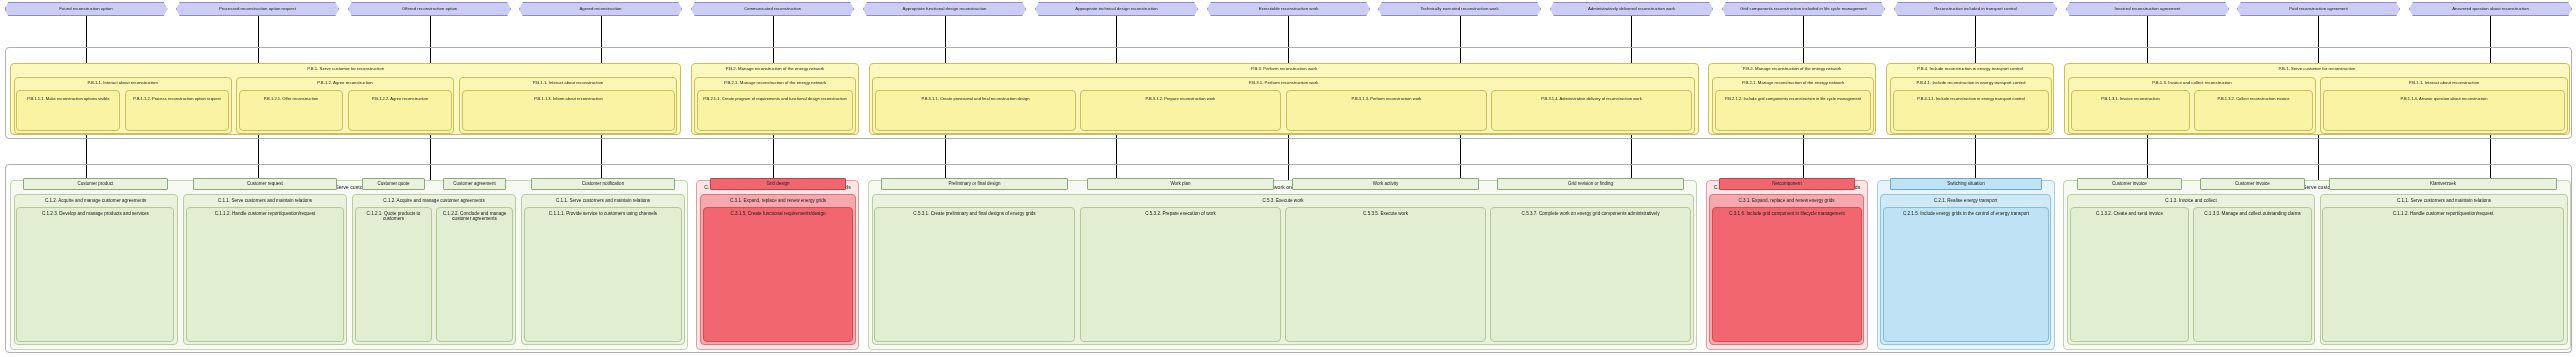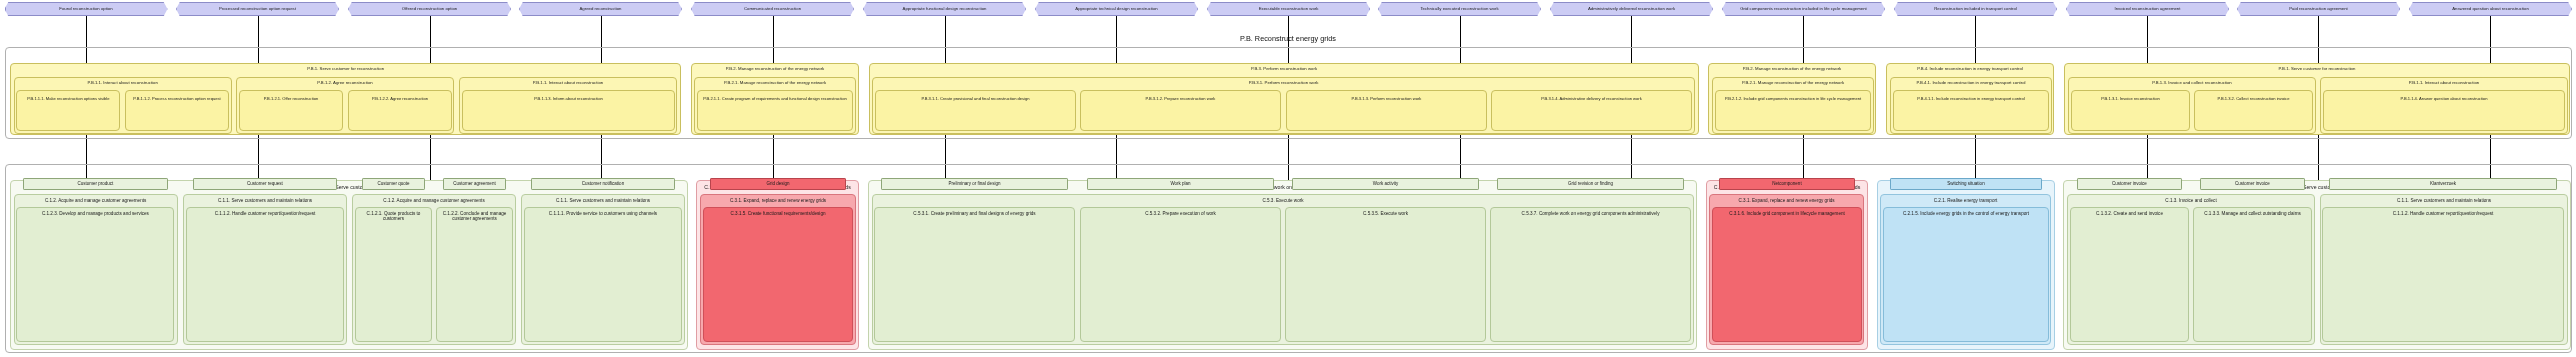--- a/index.html
+++ b/index.html
@@ -164,21 +164,20 @@
     <div class="vline" style="left: 945px; top: 16.4px; height: 293px;"></div>
     <div class="vline" style="left: 1116px; top: 16.4px; height: 320px;"></div>
     <div class="vline" style="left: 1288px; top: 16.4px; height: 320px;"></div>
     <div class="vline" style="left: 1460px; top: 16.4px; height: 320px;"></div>
     <div class="vline" style="left: 1631px; top: 16.4px; height: 320px;"></div>
     <div class="vline" style="left: 1803px; top: 16.4px; height: 320px;"></div>
     <div class="vline" style="left: 1975px; top: 16.4px; height: 320px;"></div>
     <div class="vline" style="left: 2147px; top: 16.4px; height: 320px;"></div>
     <div class="vline" style="left: 2318px; top: 16.4px; height: 320px;"></div>
     <div class="vline" style="left: 2490px; top: 16.4px; height: 320px;"></div>
-    <div class="maintitle" style="left: 0px; top: 34px; width: 2576px; text-align: center;">P.B. Reconstruct energy grids</div>
     <div class="grp band" style="left: 4.5px; top: 47px; width: 2567px; height: 92px;"></div>
     <div class="grp y1" style="left: 10.2px; top: 63px; width: 671px; height: 72px;">
       <div class="lbl t75" style="top: 2.3px;">P.B.1. Serve customer for reconstruction</div>
     </div>
     <div class="grp y2" style="left: 13.6px; top: 77px; width: 218px; height: 57px;">
       <div class="lbl t75" style="top: 2.3px;">P.B.1.1. Interact about reconstruction</div>
     </div>
     <div class="grp y3" style="left: 16.4px; top: 90px; width: 104px; height: 41px;">
       <div class="lbl t7" style="top: 4.5px; padding: 0px 2.3px;">P.B.1.1.1. Make reconstruction options visible</div>
     </div>

